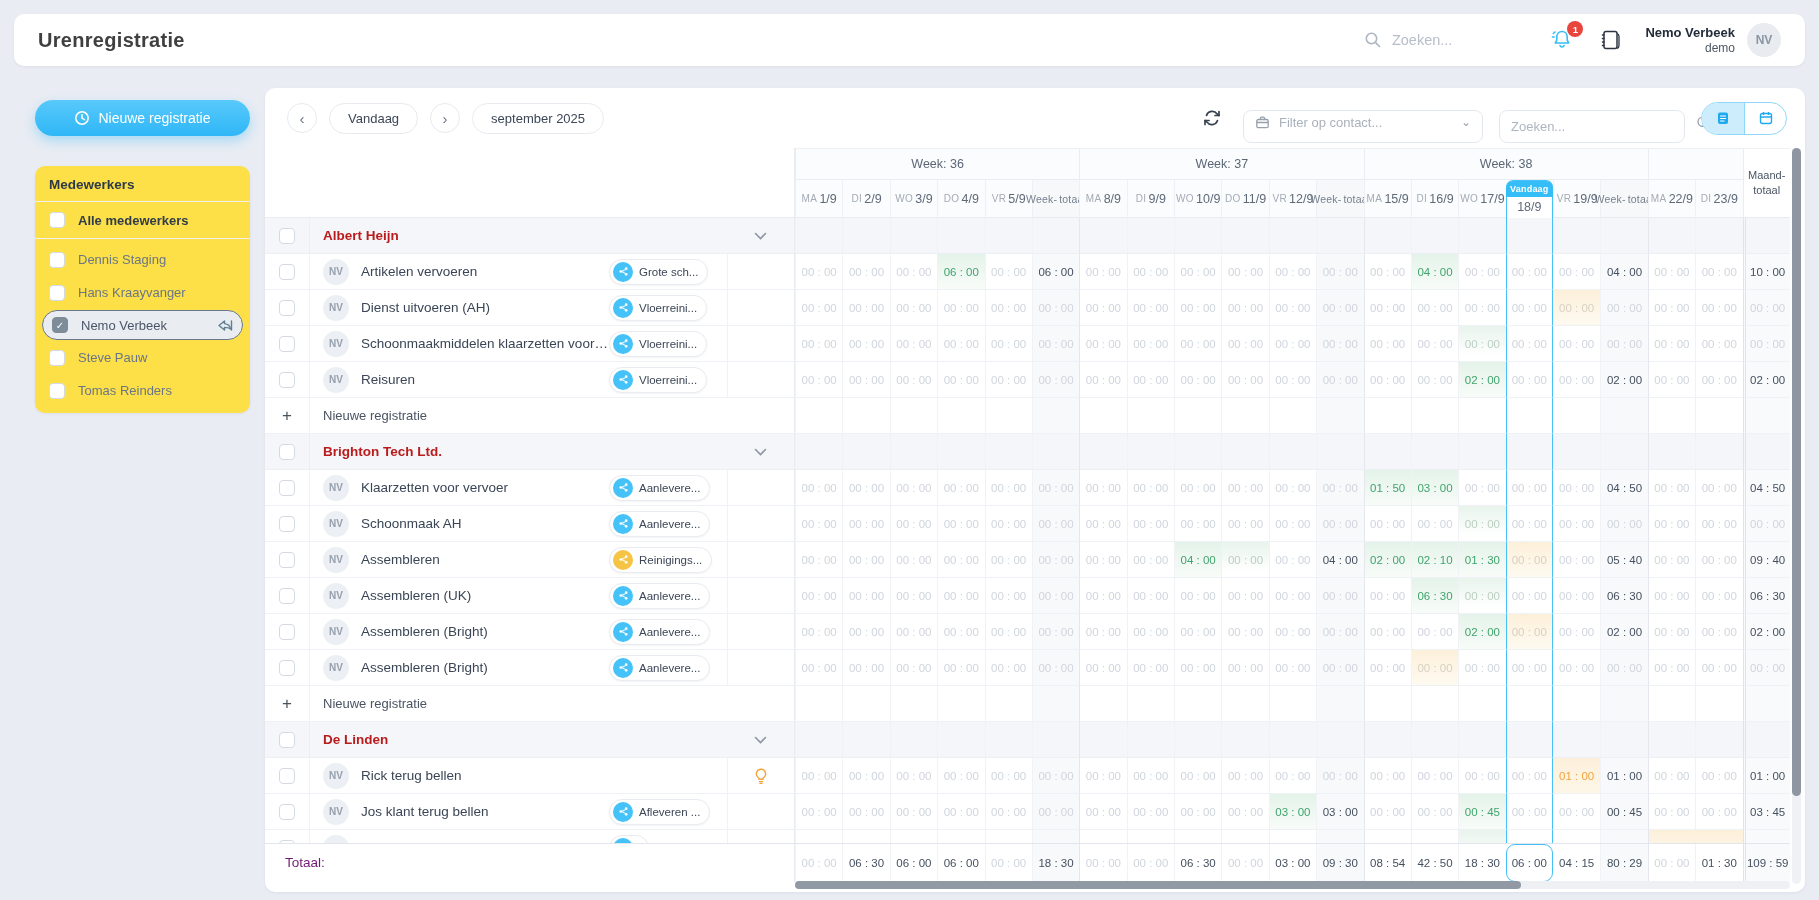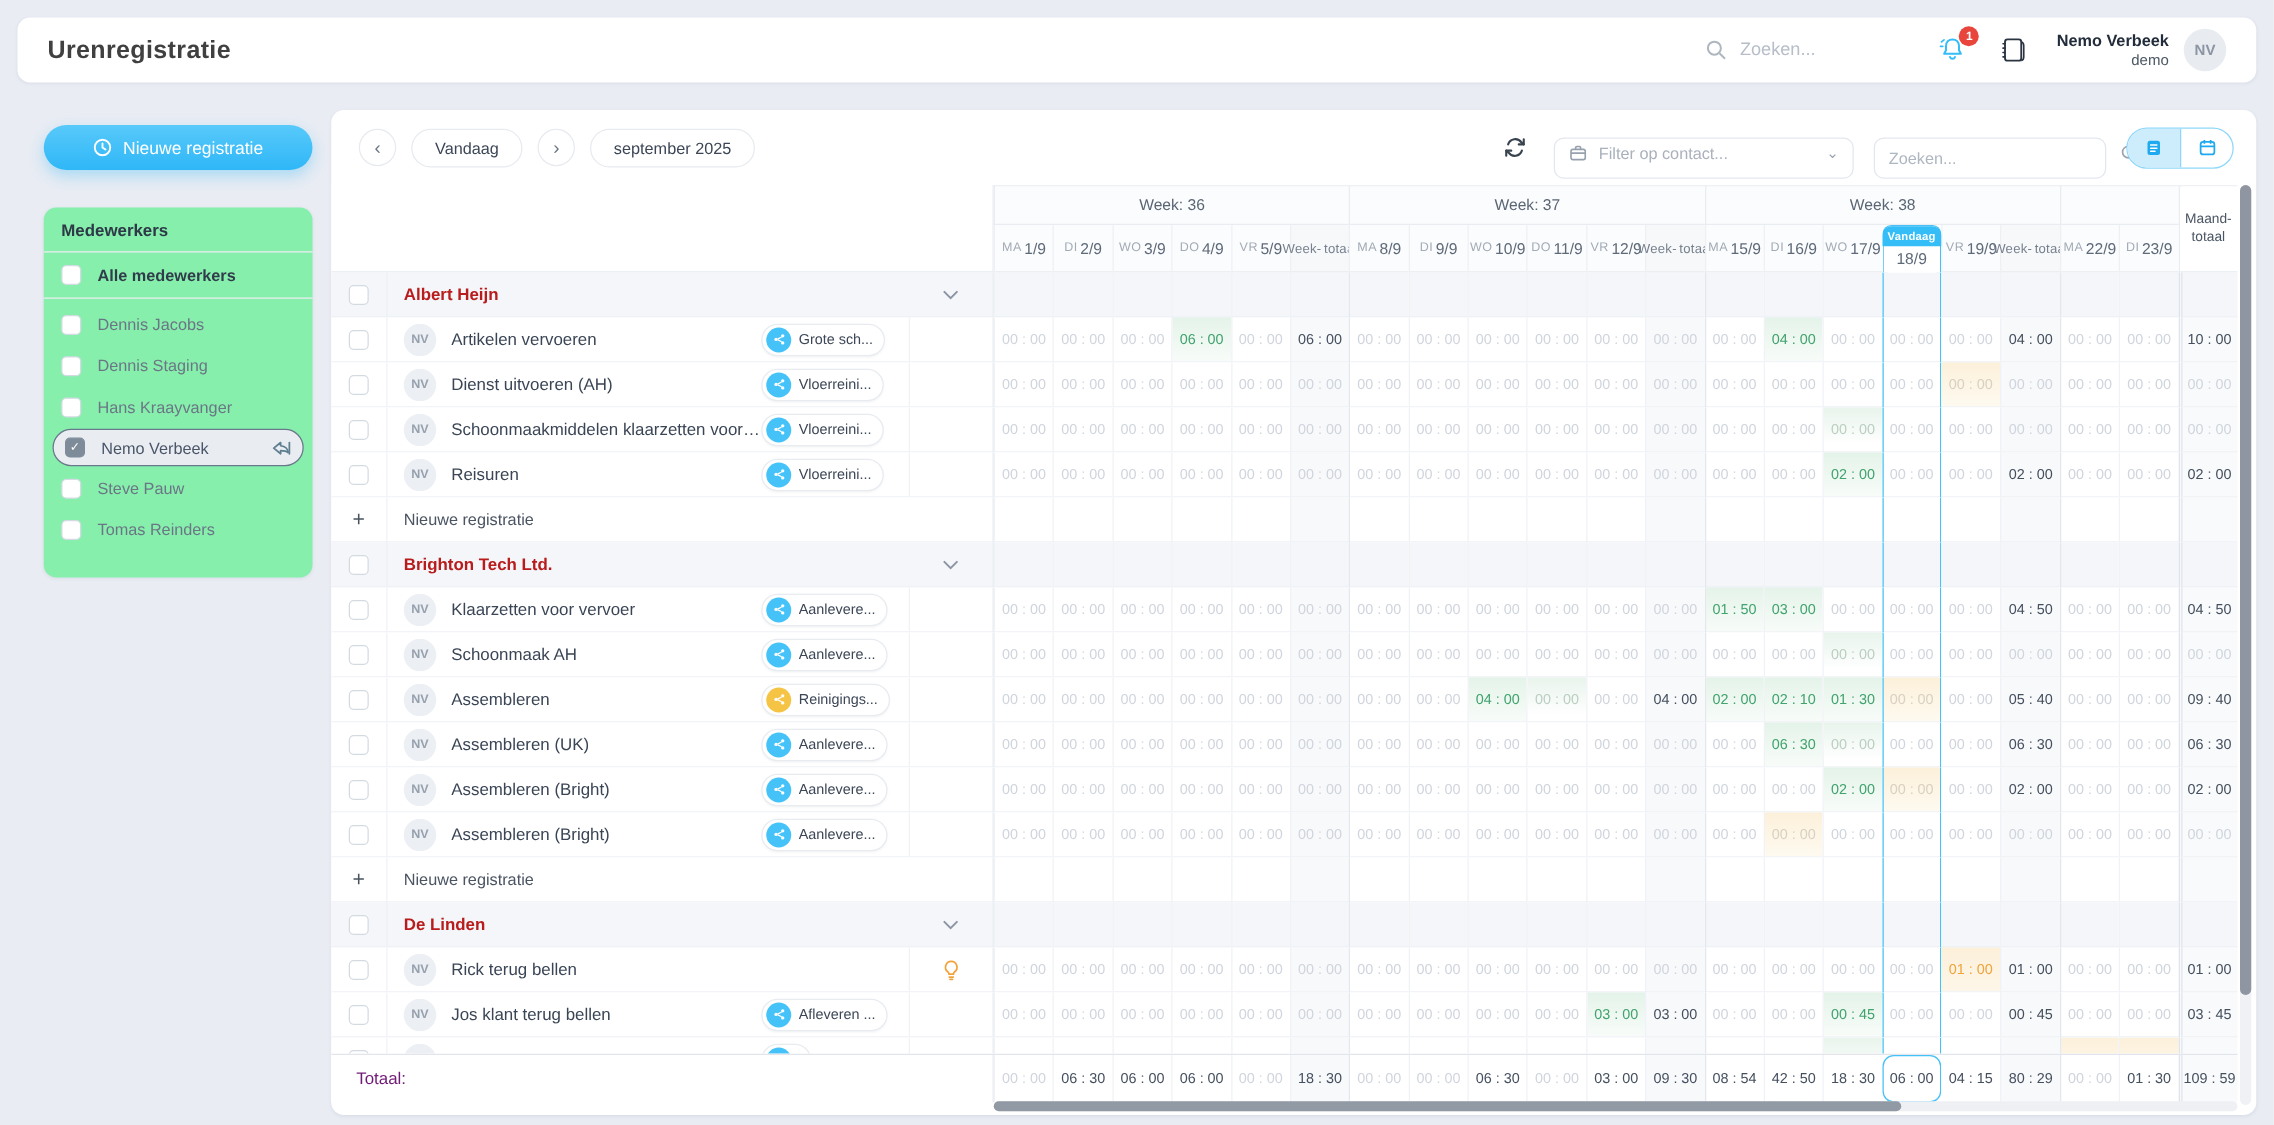--- a/index.html
+++ b/index.html
@@ -19,21 +19,21 @@
   .user-name { font-size:13px; font-weight:700; color:#222c3a; }
   .user-sub  { font-size:12px; color:#4c5764; }
   .avatar { width:34px; height:34px; border-radius:50%; background:#e8ebf0; color:#8b95a3; font-size:12px; font-weight:700;
             display:flex; align-items:center; justify-content:center; }
 
   
   .sidebar { position:absolute; left:35px; top:100px; width:215px; }
   .btn-new { width:100%; height:36px; border:none; border-radius:18px; cursor:pointer;
              background:linear-gradient(180deg,#58c9fa,#2fb7f7); color:#fff; font-size:14px; font-family:inherit;
              display:flex; align-items:center; justify-content:center; gap:8px; box-shadow:0 5px 12px rgba(47,183,247,.35); }
-  .med-card { margin-top:30px; background:#86efac; border-radius:10px; box-shadow:0 1px 3px rgba(25,39,62,.06); padding-bottom:22px; }
+  .med-card { margin-top:30px; background:#fde047; border-radius:10px; box-shadow:0 1px 3px rgba(25,39,62,.06); padding-bottom:6px; }
   .med-title { padding:11px 14px 9px; font-size:13.5px; font-weight:700; color:#2e3947; border-bottom:1px solid #eef0f4; }
   .med-item { display:flex; align-items:center; gap:13px; padding:0 14px; height:33px; color:#6b7685; font-size:13px; cursor:pointer; }
   .med-item.all { font-weight:700; color:#313c4b; height:37px; border-bottom:1px solid #eef0f4; margin-bottom:4px; }
   .med-item.selected { border:1.5px solid #69788a; background:#e9edf2; border-radius:16px; margin:1px 7px; padding:0 9px; height:30px; color:#4a5568; }
   .cb { flex:none; width:16px; height:16px; border:1.5px solid #d4dae2; border-radius:4px; background:#fff; cursor:pointer;
         display:flex; align-items:center; justify-content:center; }
   .cb.checked { background:#7e8c9a; border-color:#7e8c9a; }
   .cb.checked::after { content:"✓"; color:#fff; font-size:10px; font-weight:700; }
   .sel-arrow { margin-left:auto; display:flex; }
 
@@ -193,24 +193,20 @@
   </button>
   <div class="med-card">
     <div class="med-title">Medewerkers</div>
     <div>
         <div class="med-item all">
           <span class="cb"></span>
           <span>Alle medewerkers</span>
         </div>
         <div class="med-item">
           <span class="cb"></span>
-          <span>Dennis Jacobs</span>
-        </div>
-        <div class="med-item">
-          <span class="cb"></span>
           <span>Dennis Staging</span>
         </div>
         <div class="med-item">
           <span class="cb"></span>
           <span>Hans Kraayvanger</span>
         </div>
         <div class="med-item selected">
           <span class="cb checked"></span>
           <span>Nemo Verbeek</span>
           <span class="sel-arrow">

